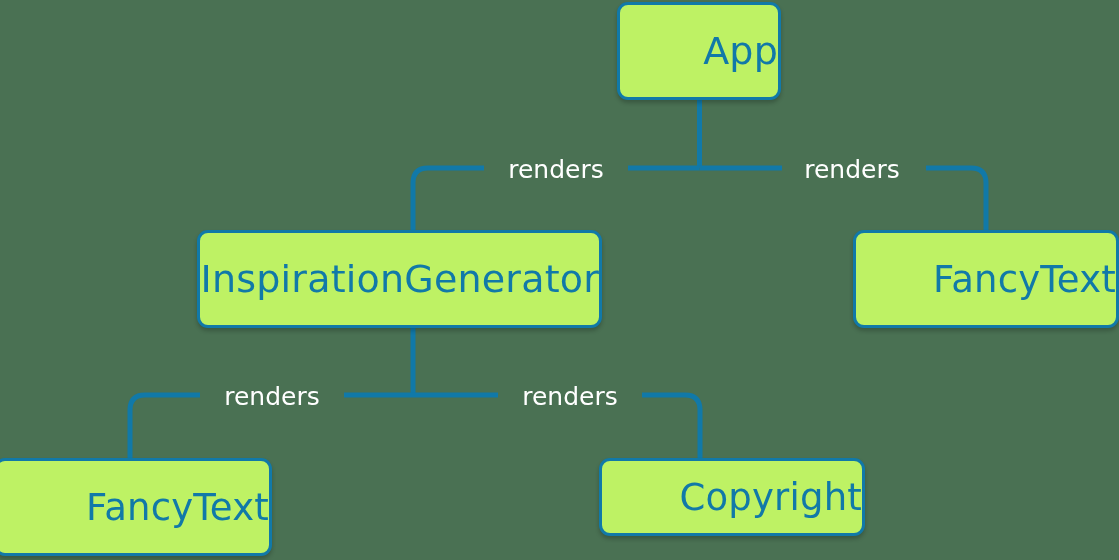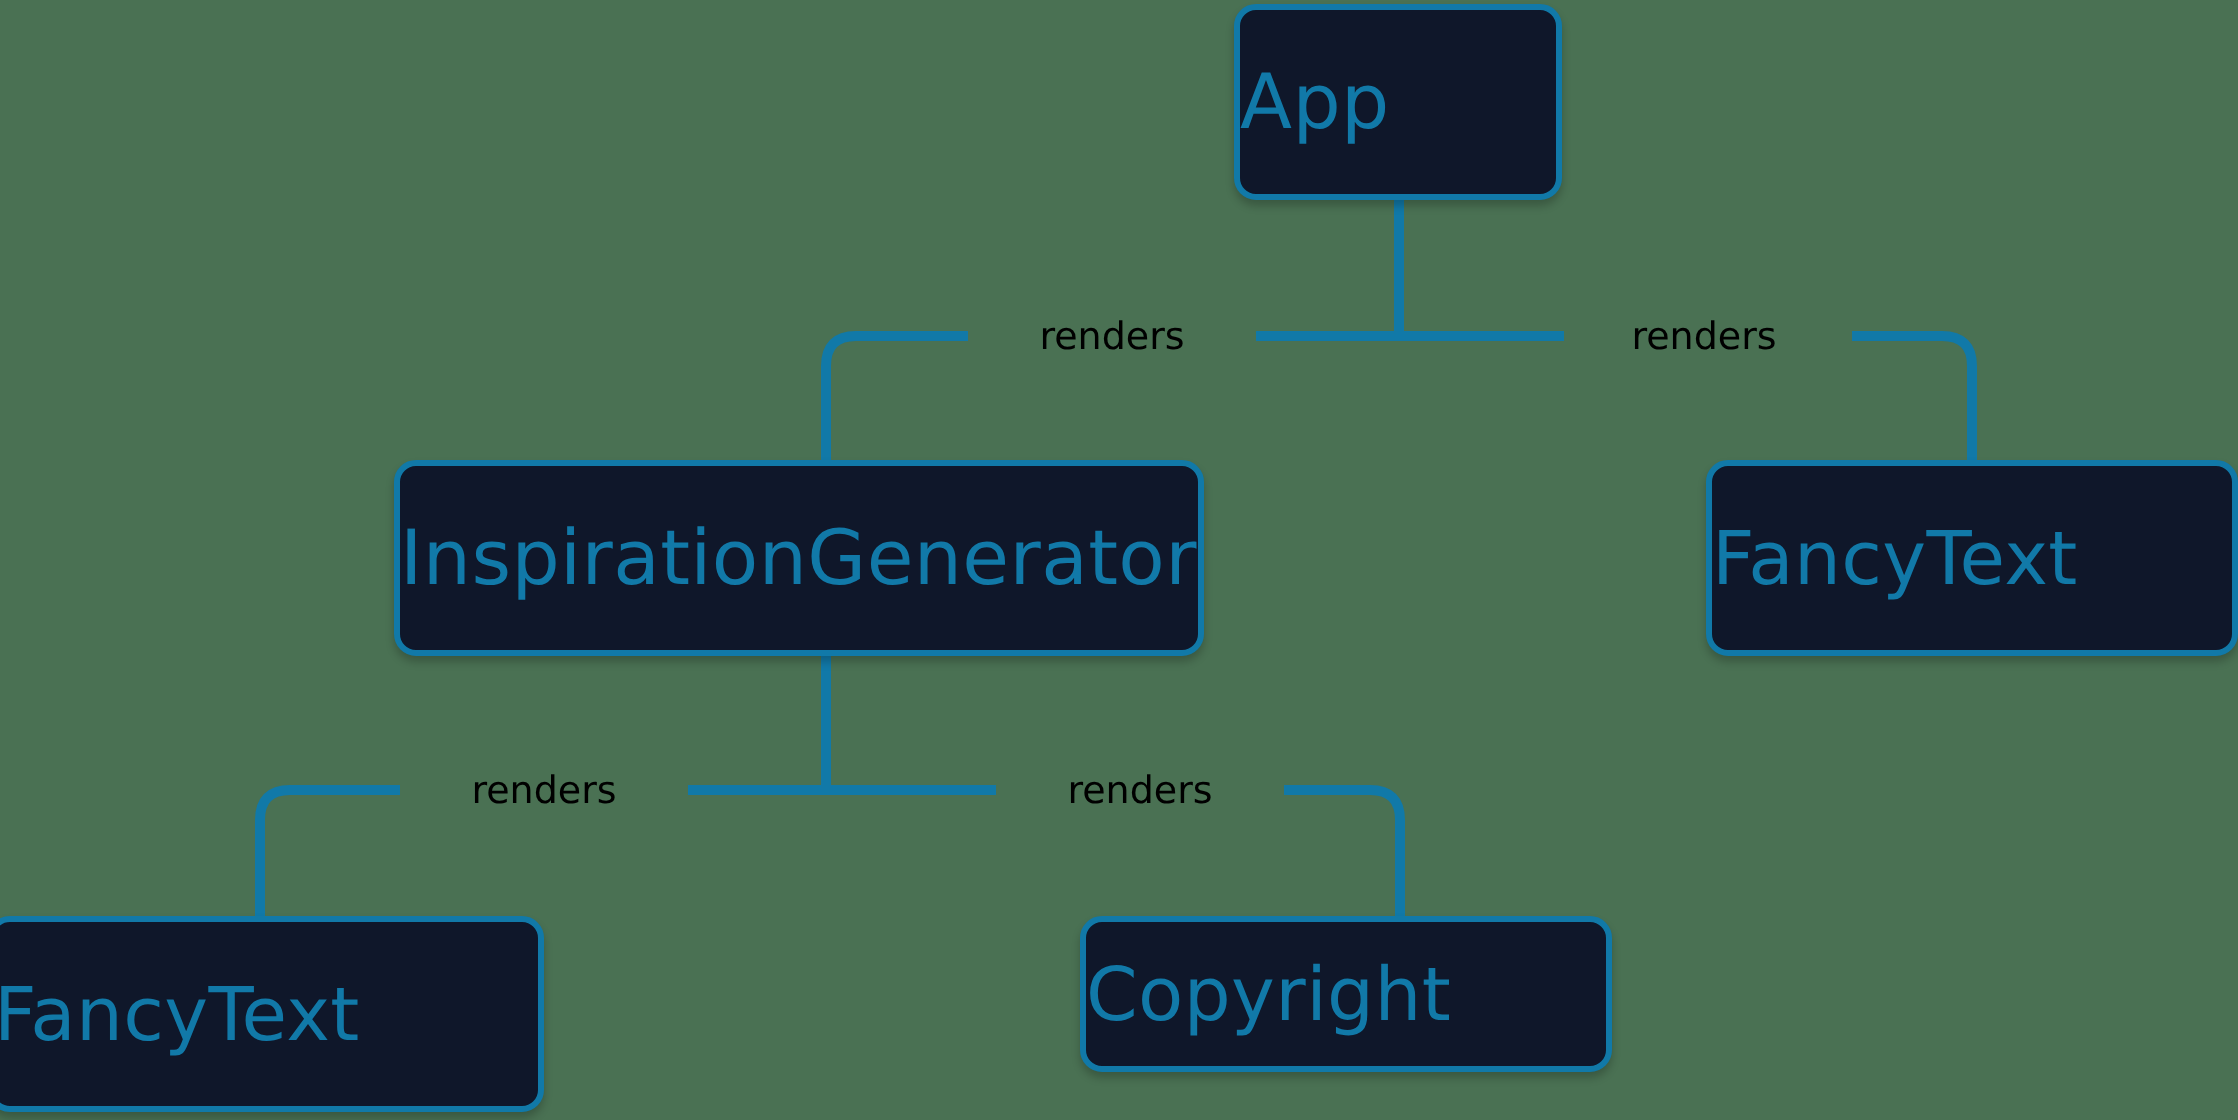--- a/index.html
+++ b/index.html
@@ -21,42 +21,42 @@
   #connector-layer {
     position: absolute;
     left: 0;
     top: 0;
     width: 1119px;
     height: 560px;
   }
   .node {
     position: absolute;
     box-sizing: border-box;
-    background: #0f172a;
+    background: #bef264;
     border: 3px solid #1179a8;
     border-radius: 11px;
     display: flex;
     align-items: center;
-    justify-content: flex-start;
+    justify-content: flex-end;
     box-shadow: 0 3px 4px rgba(0, 0, 0, 0.22);
     z-index: 3;
   }
   .node-label {
     color: #1179a8;
     font-size: 37px;
     line-height: 1;
     letter-spacing: 0.2px;
     white-space: nowrap;
   }
   .node-app .node-label { font-size: 38px; }
   .node-inspirationgenerator .node-label { font-size: 38px; }
   .edge-label {
     position: absolute;
-    color: #000000;
-    font-size: 19px;
+    color: #ffffff;
+    font-size: 25px;
     line-height: 1;
     white-space: nowrap;
     transform: translate(-50%, -50%);
     z-index: 2;
   }
 </style>
 </head>
 <body>
 
 <div id="diagram-root">
@@ -99,17 +99,17 @@
   </div>
 
   <div class="node node-fancytext-right" style="left:853px; top:230px; width:266px; height:98px;">
     <span class="node-label">FancyText</span>
   </div>
 
   <div class="node node-fancytext-bottom" style="left:-6px; top:458px; width:278px; height:98px;">
     <span class="node-label">FancyText</span>
   </div>
 
-  <div class="node node-copyright" style="left:540px; top:458px; width:266px; height:78px;">
+  <div class="node node-copyright" style="left:599px; top:458px; width:266px; height:78px;">
     <span class="node-label">Copyright</span>
   </div>
 
 </div>
 
 </body></html>

